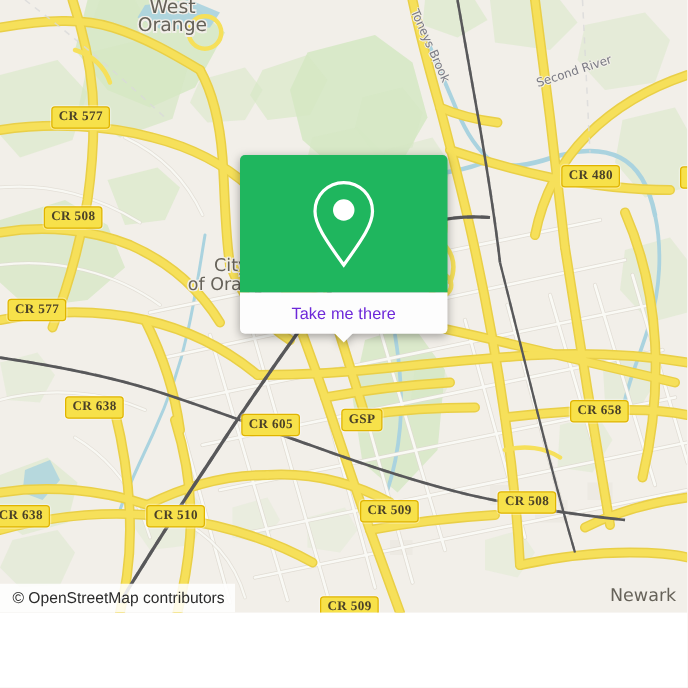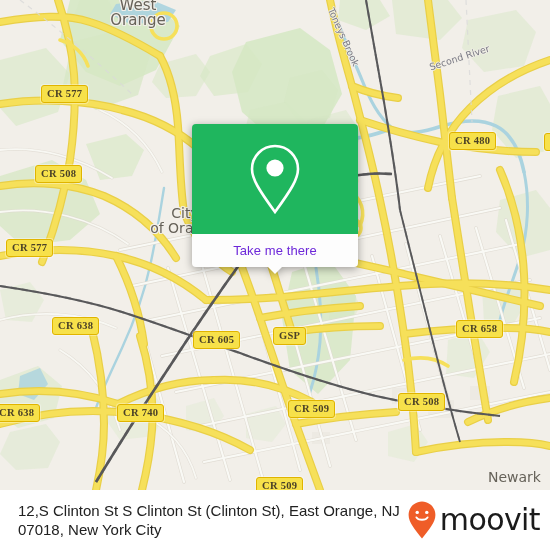--- a/index.html
+++ b/index.html
@@ -372,51 +372,40 @@
     <div class="place" style="left:488px;top:470px;width:70px;text-align:left;">Newark</div>
 
     <div class="water-label" style="left:336px;top:6px;transform:rotate(66deg);transform-origin:0 0;">Toneys Brook</div>
     <div class="water-label" style="left:428px;top:62px;transform:rotate(-18deg);transform-origin:0 0;">Second River</div>
 
     <div class="shield" style="left:41px;top:85px;">CR 577</div>
     <div class="shield" style="left:35px;top:165px;">CR 508</div>
     <div class="shield" style="left:6px;top:239px;">CR 577</div>
     <div class="shield" style="left:52px;top:317px;">CR 638</div>
     <div class="shield" style="left:-7px;top:404px;">CR 638</div>
-    <div class="shield" style="left:117px;top:404px;">CR 740</div>
+    <div class="shield" style="left:117px;top:404px;">CR 510</div>
     <div class="shield" style="left:181px;top:331px;margin-left:12px;">CR 605</div>
     <div class="shield" style="left:273px;top:327px;">GSP</div>
     <div class="shield" style="left:288px;top:400px;">CR 509</div>
     <div class="shield" style="left:256px;top:477px;">CR 509</div>
     <div class="shield" style="left:449px;top:132px;">CR 480</div>
     <div class="shield" style="left:421px;top:320px;margin-left:35px;">CR 658</div>
     <div class="shield" style="left:398px;top:393px;">CR 508</div>
     <div class="shield" style="left:544px;top:133px;">C</div>
 
+    <div id="attrib">© OpenStreetMap contributors</div>
   </div>
 
   <div id="popup">
     <div id="popup-body">
       <svg id="popup-pin" width="56" height="72" viewBox="0 0 56 72">
         <path d="M28 3 C15.3 3 5 13.3 5 26 C5 36 12 47 28 69 C44 47 51 36 51 26 C51 13.3 40.7 3 28 3 Z" fill="none" stroke="#ffffff" stroke-width="2.6"></path>
         <circle cx="28" cy="25" r="8.6" fill="#ffffff"></circle>
       </svg>
     </div>
     <div id="popup-foot">
       <span id="popup-foot-label">Take me there</span>
       <span id="popup-tail"></span>
     </div>
   </div>
 
-  <div id="footer">
-    <div id="footer-address">12,S Clinton St S Clinton St (Clinton St), East Orange, NJ 07018, New York City</div>
-    <div id="brand">
-      <svg width="30" height="40" viewBox="0 0 30 40">
-        <path d="M15 1.5 C7.6 1.5 1.6 7.5 1.6 14.9 C1.6 22 7.8 29.5 15 38.5 C22.2 29.5 28.4 22 28.4 14.9 C28.4 7.5 22.4 1.5 15 1.5 Z" fill="#ef5d28"></path>
-        <circle cx="10.2" cy="12.4" r="1.7" fill="#ffffff"></circle>
-        <circle cx="19.8" cy="12.4" r="1.7" fill="#ffffff"></circle>
-        <path d="M9.4 17.4 C11.2 20.6 18.8 20.6 20.6 17.4" fill="none" stroke="#ffffff" stroke-width="1.9" stroke-linecap="round"></path>
-      </svg>
-      <span id="brand-word">moovit</span>
-    </div>
-  </div>
 
 </div>
 
 </body></html>

